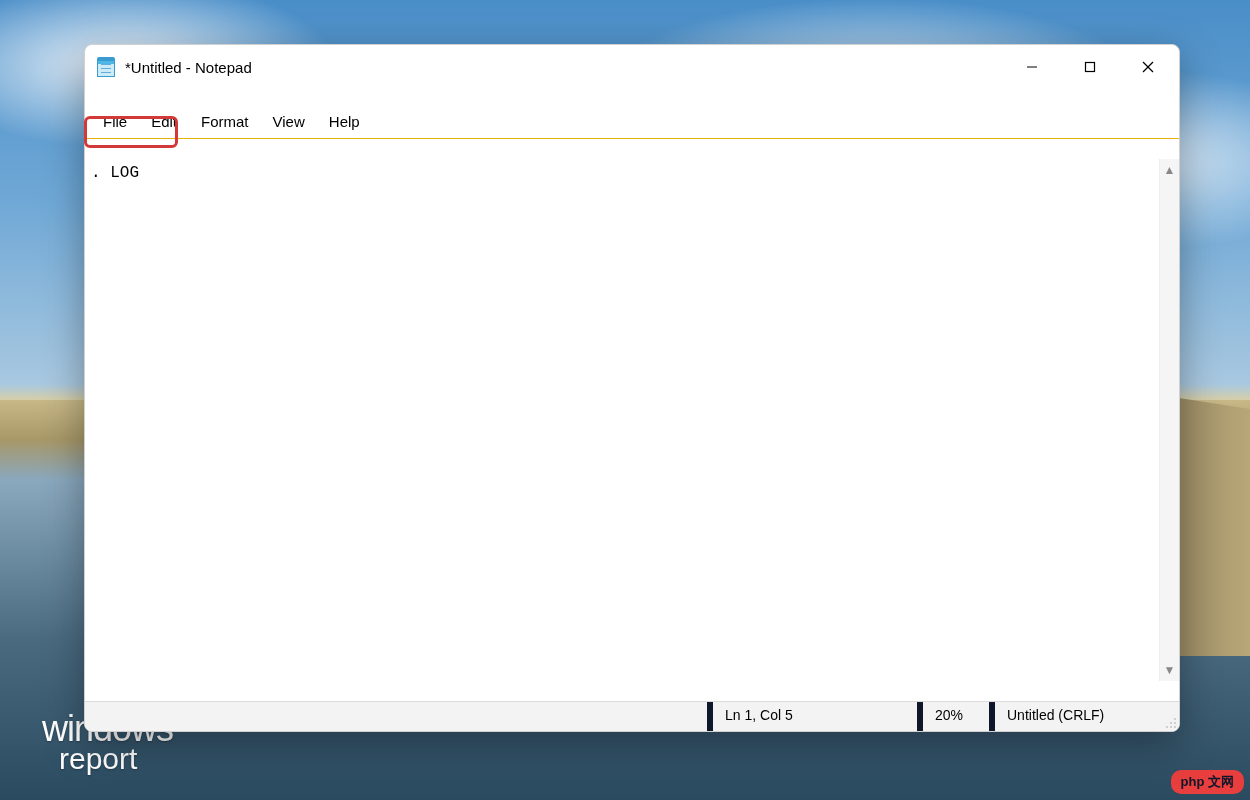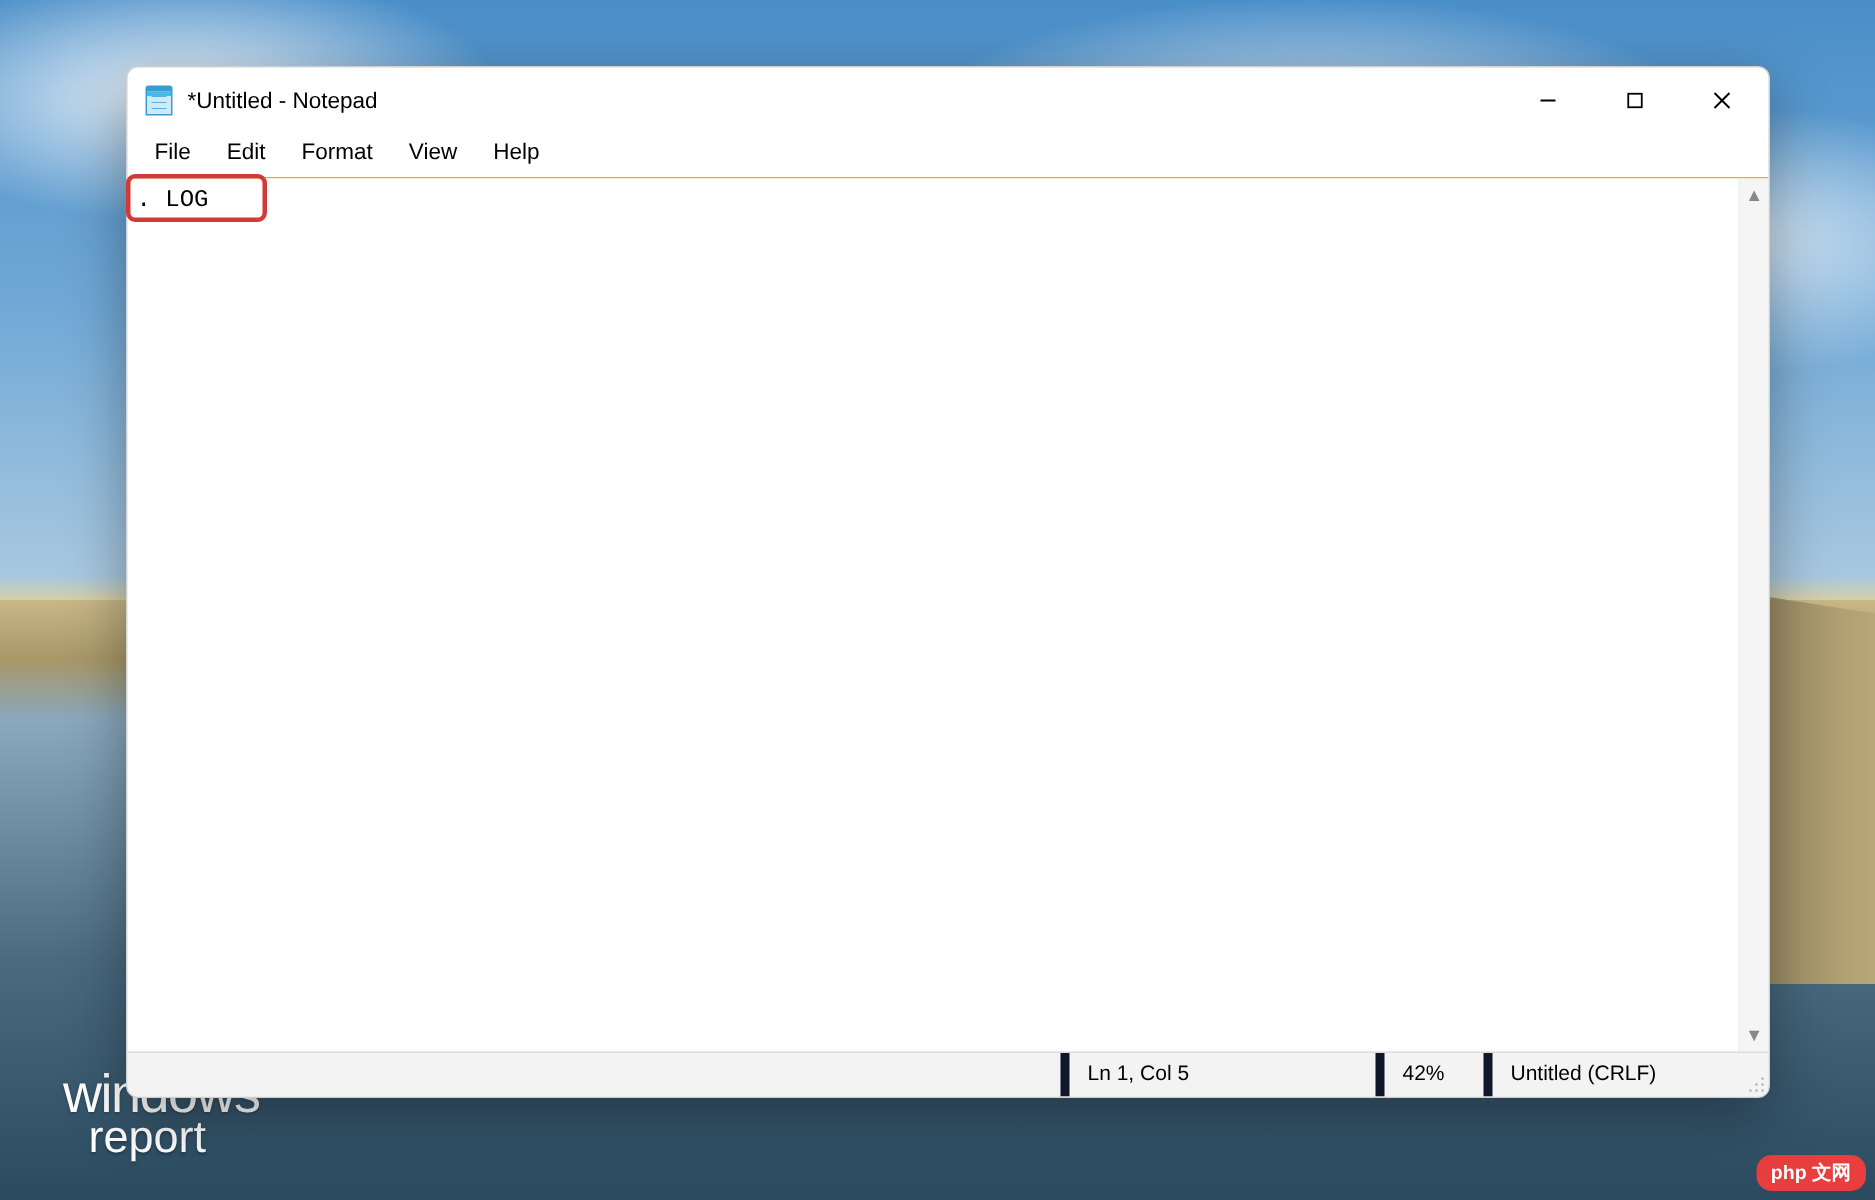--- a/index.html
+++ b/index.html
@@ -34,30 +34,31 @@
   
   .wm-left {
     position: absolute; left: 42px; bottom: 28px; color: #fff;
     font-family: "Segoe UI", Arial, sans-serif; line-height: 0.9;
     text-shadow: 0 1px 2px rgba(0,0,0,0.3);
   }
   .wm-left .l1 { font-size: 36px; font-weight: 300; letter-spacing: -1px; }
   .wm-left .l2 { font-size: 30px; font-weight: 300; margin-left: 17px; }
   .wm-right {
     position: absolute; right: 6px; bottom: 6px;
-    background: #e83e3e; color: #ffffff; font-size: 13px; font-weight: 600;
+    background: #e83e3e; color: #0f172a; font-size: 13px; font-weight: 600;
     padding: 3px 10px; border-radius: 10px;
   }
 
   
   .window {
     position: absolute; left: 84px; top: 44px; width: 1096px; height: 688px;
     background: #fff; border-radius: 8px; box-shadow: 0 12px 40px rgba(0,0,0,0.35);
     display: flex; flex-direction: column; overflow: hidden;
     border: 1px solid #d0d0d0;
+    gap: 20px;
   }
   .titlebar {
     height: 44px; display: flex; align-items: center; padding: 0 2px 0 12px;
     font-size: 15px; color: #000;
   }
   .titlebar .app-icon {
     width: 18px; height: 20px; margin-right: 10px; position: relative;
     background: linear-gradient(to bottom, #4db8e8 20%, #cdebf7 20%);
     border: 1px solid #3a9bd0; border-top-width: 4px; border-top-color: #3a9bd0;
     border-radius: 2px 2px 0 0;
@@ -163,21 +164,21 @@
     <textarea class="editor" spellcheck="false" style="">. LOG</textarea>
     <div class="scroll-col">
       <span class="scroll-arrow">▲</span>
       <span class="scroll-arrow">▼</span>
     </div>
   </div>
 
   <div class="statusbar">
     <div class="status-spacer"></div>
     <div class="status-cell" style="width:210px">Ln 1, Col 5</div>
-    <div class="status-cell" style="width:72px">42%</div>
+    <div class="status-cell" style="width:72px">20%</div>
     <div class="status-cell" style="width:172px">Untitled (CRLF)</div>
     <div class="grip">
       <svg viewBox="0 0 12 12">
         <circle cx="10" cy="2" r="1" fill="#888"></circle>
           <circle cx="6" cy="6" r="1" fill="#888"></circle>
           <circle cx="10" cy="6" r="1" fill="#888"></circle>
         <circle cx="2" cy="10" r="1" fill="#888"></circle>
           <circle cx="6" cy="10" r="1" fill="#888"></circle>
           <circle cx="10" cy="10" r="1" fill="#888"></circle>
       </svg>

